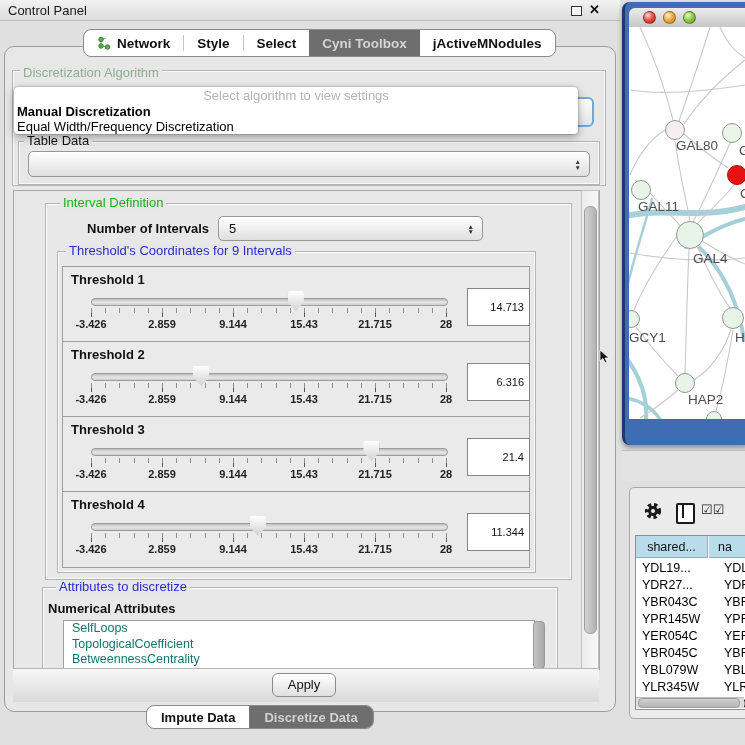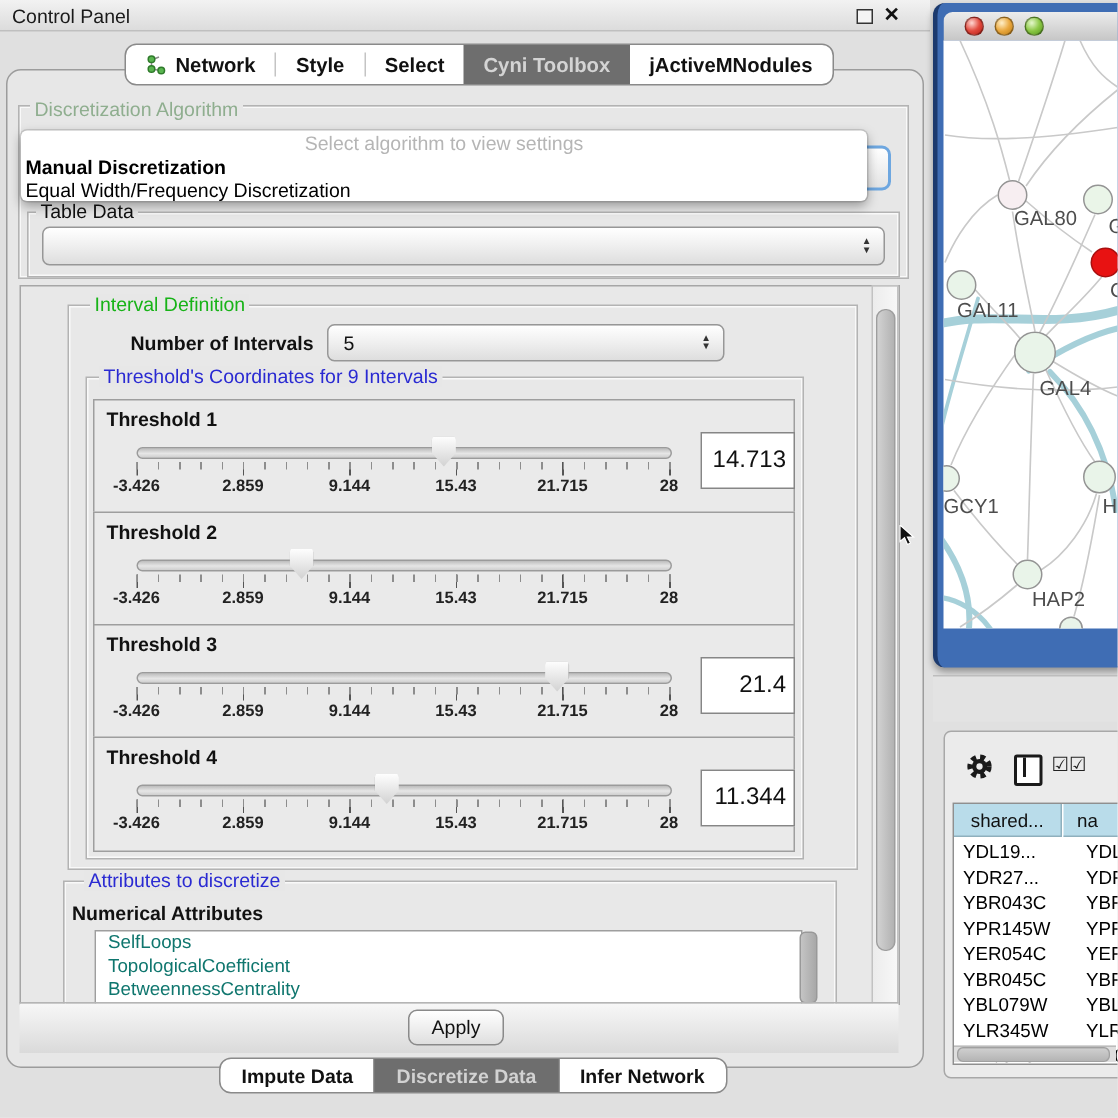--- a/index.html
+++ b/index.html
@@ -58,21 +58,21 @@
   .slider-track{position:absolute;left:28px;top:31px;width:355px;height:6px;border:1px solid #9b9b9b;border-radius:4px;
     background:linear-gradient(#bdbdbd,#e6e6e6 55%,#cfcfcf);}
   .thumb{position:absolute;top:24px;width:16px;height:20px;background:linear-gradient(#fefefe,#d2d2d2);
     clip-path:polygon(6% 0%,94% 0%,100% 12%,100% 55%,50% 100%,0% 55%,0% 12%);filter:drop-shadow(0 0 1px #767676);}
   .ticks-minor{position:absolute;left:28px;top:41px;width:357px;height:5px;
     background:repeating-linear-gradient(90deg,#8d8d8d 0 1px,transparent 1px 14.2px);}
   .ticks-major{position:absolute;left:28px;top:41px;width:357px;height:9px;
     background:repeating-linear-gradient(90deg,#555 0 1px,transparent 1px 71px);}
   .tick-label{position:absolute;top:51px;transform:translateX(-50%);font-size:11px;font-weight:bold;color:#222;white-space:nowrap;}
   .value-box{position:absolute;left:404px;top:21px;width:56px;height:36px;background:#fff;border:1px solid #868686;
-    font-size:16px;color:#111;text-align:right;line-height:36px;padding-right:5px;}
+    font-size:11px;color:#111;text-align:right;line-height:36px;padding-right:5px;}
   .attr-group{left:42px;top:587px;width:514px;height:85px;}
   .attr-title{left:56px;top:580px;}
   .attr-label{left:48px;top:601px;font-size:13px;font-weight:bold;color:#111;}
   .attr-list{left:63px;top:620px;width:470px;height:48px;background:#fff;border:1px solid #9e9e9e;overflow:hidden;}
   .attr-item{font-size:12.5px;color:#0f766e;line-height:15.5px;padding-left:8px;white-space:nowrap;}
   .attr-scroll{left:533px;top:621px;width:10px;height:46px;background:linear-gradient(90deg,#c4c4c4,#a8a8a8);
     border:1px solid #999;border-radius:4px;}
   .apply-bar{left:13px;top:668px;width:586px;height:33px;background:linear-gradient(#f7f7f7,#dadada);
     border-top:1px solid #b5b5b5;}
   .apply-btn{left:272px;top:673px;width:62px;height:22px;border:1px solid #8a8a8a;border-radius:6px;
@@ -204,20 +204,21 @@
     <div class="ticks-major"></div>
     <div class="ticks-minor"></div>
     <div class="tick-labels">
       <span class="tick-label" style="left: 28px;">-3.426</span>
       <span class="tick-label" style="left: 99px;">2.859</span>
       <span class="tick-label" style="left: 170px;">9.144</span>
       <span class="tick-label" style="left: 241px;">15.43</span>
       <span class="tick-label" style="left: 312px;">21.715</span>
       <span class="tick-label" style="left: 383px;">28</span>
     </div>
+    <div class="value-box">6.316</div>
   </div>
 
   <div class="threshold-panel" data-idx="2" style="top: 416px;">
     <span class="t-label">Threshold 3</span>
     <div class="slider-track"></div>
     <div class="thumb" style="left: 300.444px;"></div>
     <div class="ticks-major"></div>
     <div class="ticks-minor"></div>
     <div class="tick-labels">
       <span class="tick-label" style="left: 28px;">-3.426</span>
@@ -272,21 +273,20 @@
 
     <div class="popup-item" data-idx="0">Manual Discretization</div>
 
     <div class="popup-item" data-idx="1">Equal Width/Frequency Discretization</div>
 
 </div>
 
 <div class="abs bottom-tabs">
   <span class="btab">Impute Data</span>
   <span class="btab selected">Discretize Data</span>
-  <span class="btab">Infer Network</span>
 </div>
 
 <div class="abs net-frame"></div>
 <div class="abs net-titlebar">
   <span class="light red"></span>
   <span class="light yellow"></span>
   <span class="light green"></span>
 </div>
 <div class="abs net-canvas">
   <svg width="116" height="392" viewBox="629 27 116 392" style="position:absolute;left:0;top:0;">

